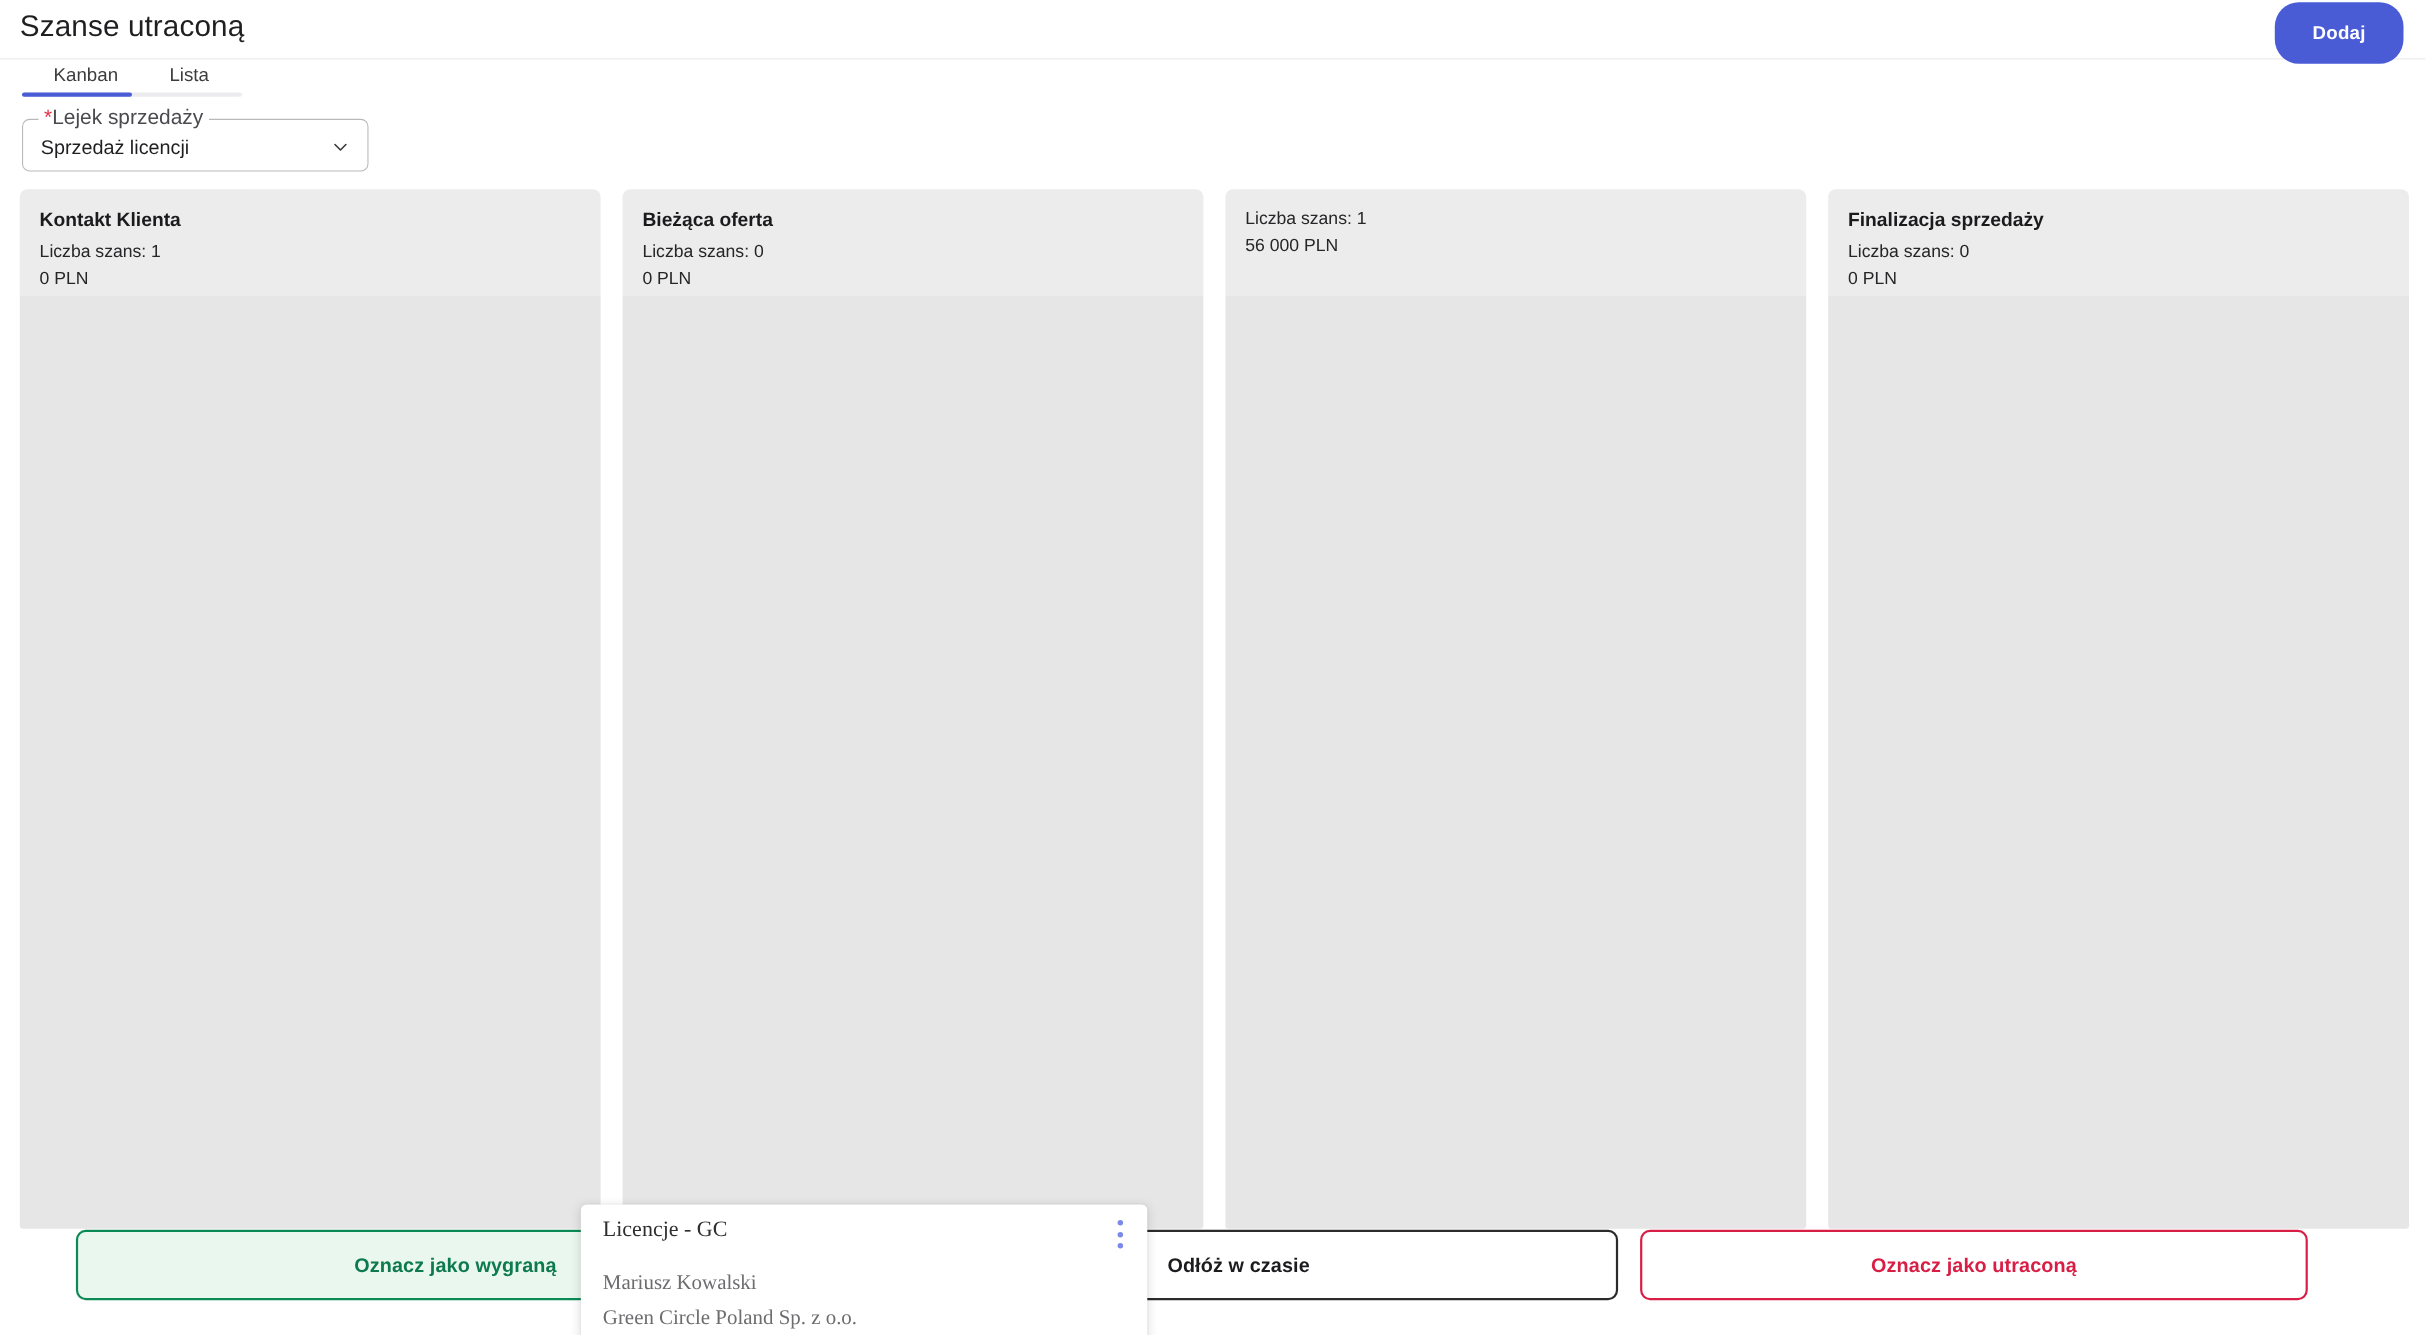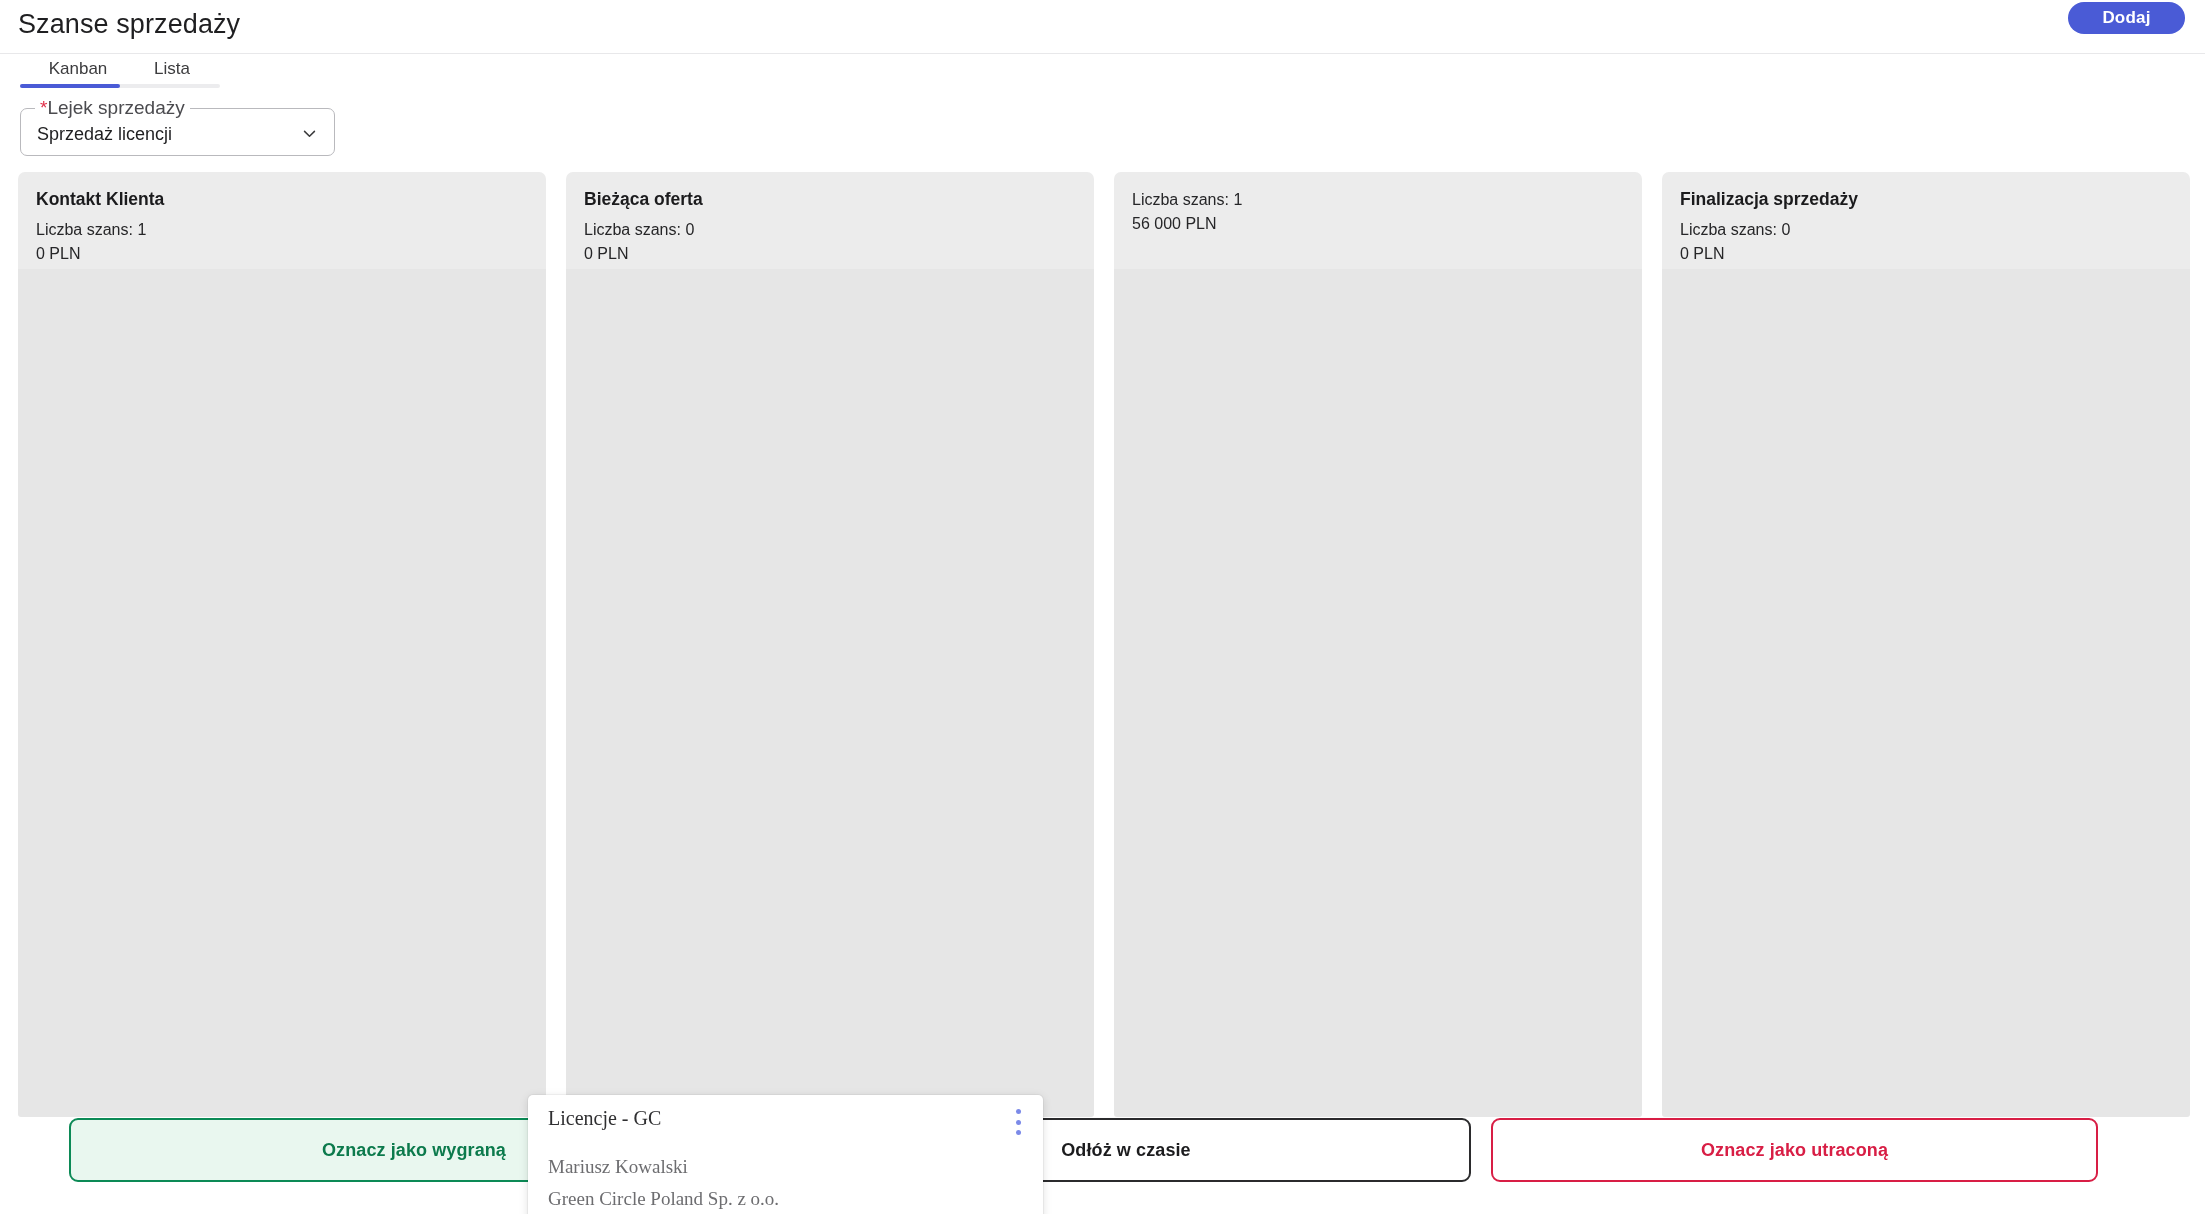--- a/index.html
+++ b/index.html
@@ -39,21 +39,21 @@
     color: #1f1f21;
     letter-spacing: 0.1px;
     line-height: 36px;
   }
 
   .add-button {
     position: absolute;
     right: 20px;
     top: 2px;
     width: 117px;
-    height: 32px;
+    height: 56px;
     border: none;
     border-radius: 22px;
     background: #4a5bd6;
     color: #ffffff;
     font-size: 17px;
     font-weight: 700;
     font-family: "Liberation Sans", sans-serif;
     cursor: pointer;
     letter-spacing: 0.2px;
   }
@@ -309,21 +309,21 @@
     font-family: "Liberation Serif", serif;
     white-space: nowrap;
   }
 </style>
 </head>
 <body>
 
 <div class="app">
 
   <div class="header">
-    <div class="page-title">Szanse sprzedaży</div>
+    <div class="page-title">Szanse utraconą</div>
     <button class="add-button">Dodaj</button>
   </div>
 
   <div class="tabs">
     <div class="tab-track"></div>
     <div class="tab-indicator"></div>
     <button class="tab tab-kanban">Kanban</button>
     <button class="tab tab-lista">Lista</button>
   </div>
 

